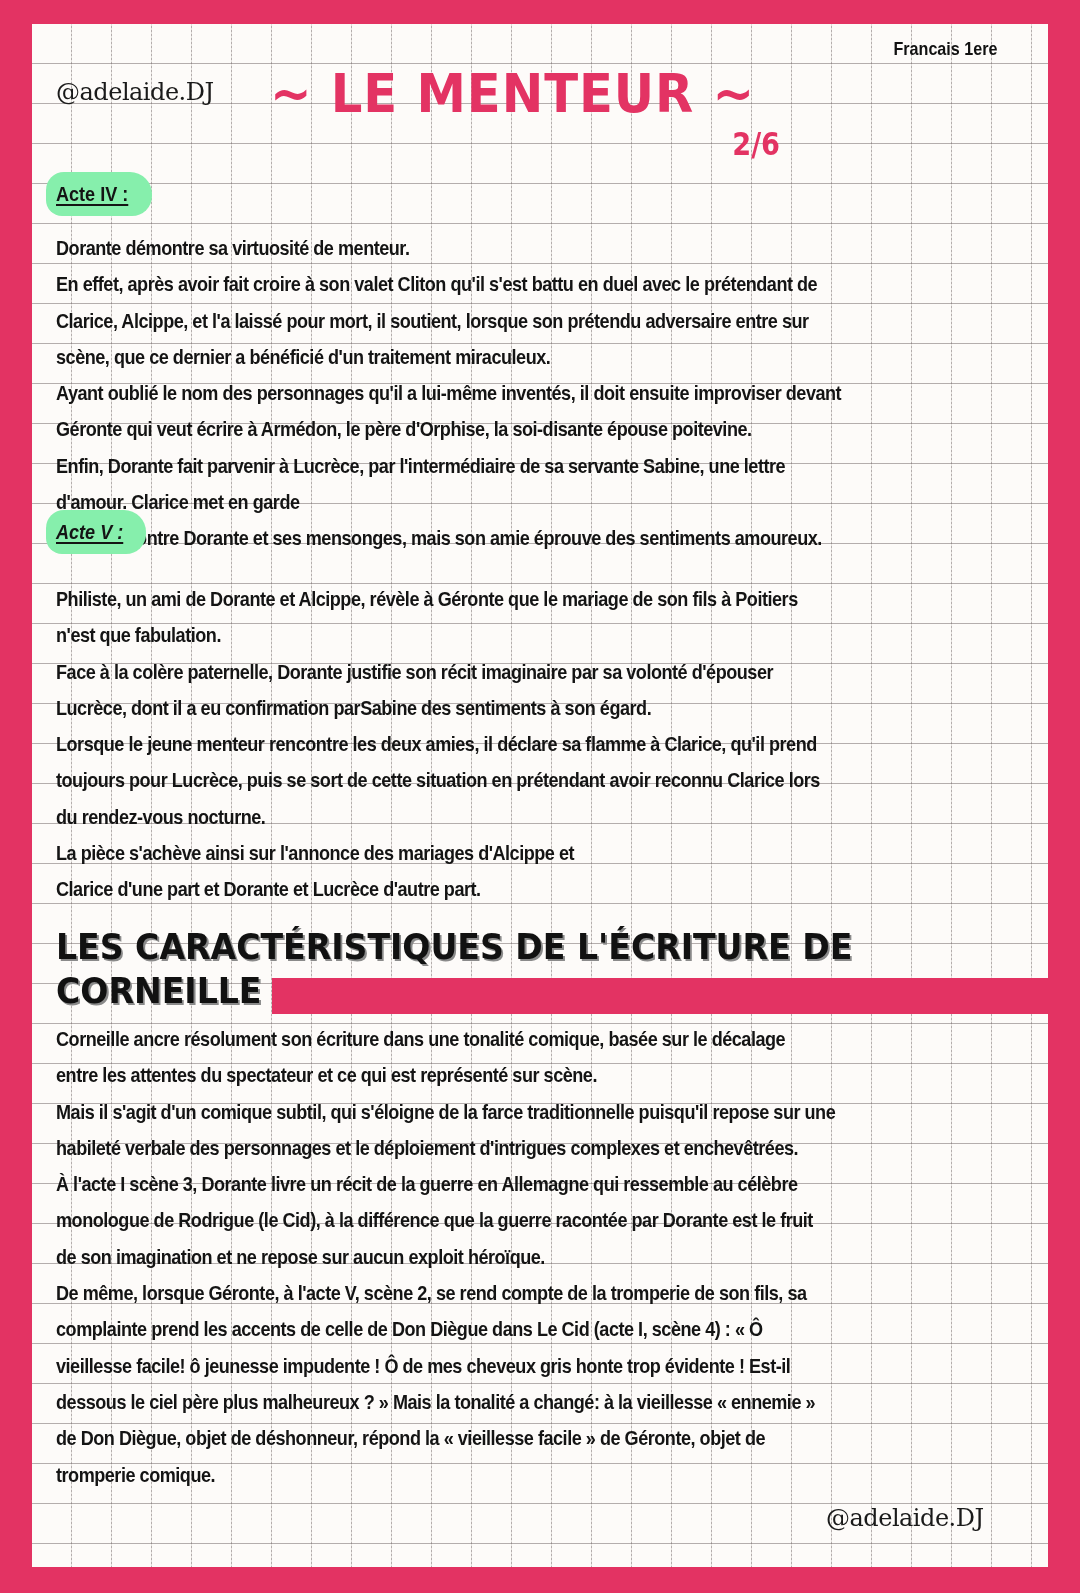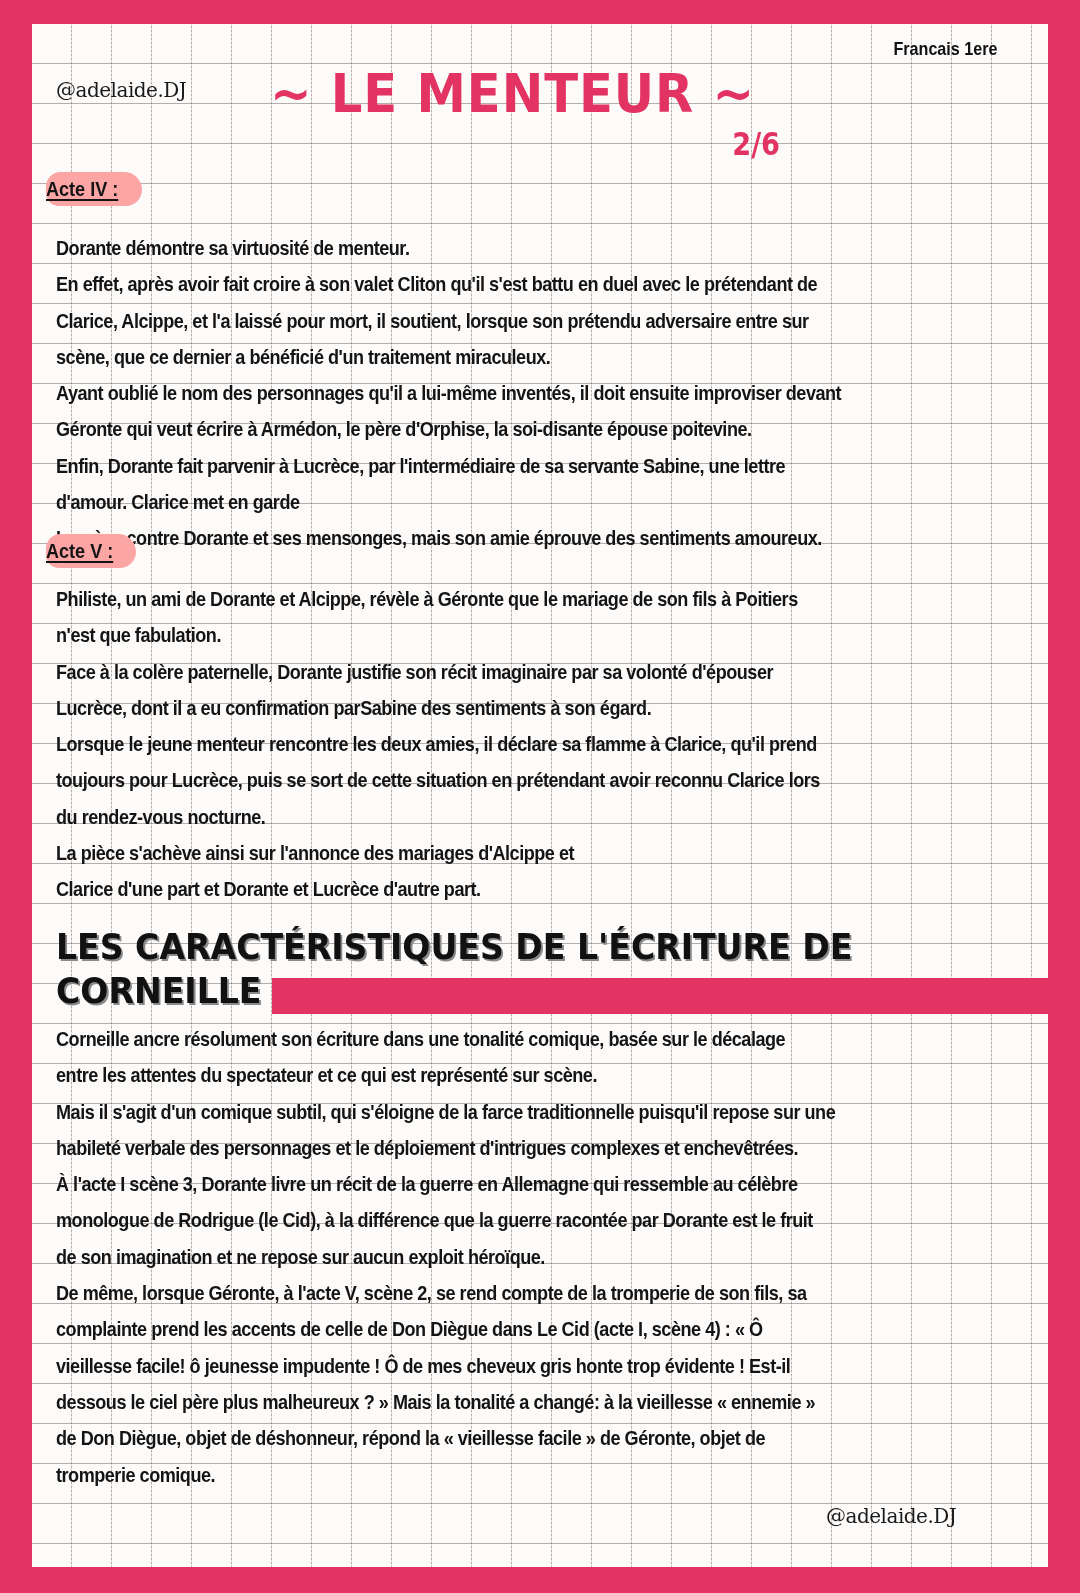--- a/index.html
+++ b/index.html
@@ -16,21 +16,21 @@
       repeating-linear-gradient(to bottom, transparent 0 39px, rgba(120,110,110,0.55) 39px 40px);
     background-position: 0 0, 0 0;
   }
   .paper::after {
     content:""; position:absolute; inset:0;
     background-image:
       repeating-linear-gradient(to bottom, #fdfbf9 0 2px, transparent 2px 4px);
     mix-blend-mode:lighten; pointer-events:none; opacity:0.6;
   }
   .handle {
-    position:absolute; font-family:"DejaVu Serif", serif; font-size:20px;
+    position:absolute; font-family:"DejaVu Serif", serif; font-size:24px;
     color:#1a1a1a; letter-spacing:-0.5px;
   }
   .handle.top { left:56px; top:78px; }
   .handle.bottom { left:826px; top:1504px; }
   .subject {
     position:absolute; right:82px; top:38px;
     font-family:"Liberation Sans", sans-serif; font-weight:bold; font-size:19px;
     color:#111; transform:scaleX(0.85); transform-origin:right center;
   }
   .title {
@@ -47,22 +47,22 @@
   }
   .text {
     position:absolute; left:56px; width:990px;
     font-family:"Liberation Sans", sans-serif; font-weight:bold;
     font-size:21px; line-height:36.3px; color:#141414;
     letter-spacing:-0.55px;
     margin-top:28px;
   }
   .text p { margin:0; white-space:nowrap; transform:scaleX(0.86); transform-origin:left center; }
   .act-label {
-    position:absolute; left:46px; height:34px; padding:0 12px 0 0;
-    background:#fca5a5; border-radius:18px 22px 20px 16px;
+    position:absolute; left:46px; height:44px; padding:0 12px 0 10px;
+    background:#86efac; border-radius:18px 22px 20px 16px;
     display:flex; align-items:center;
   }
   .act-label span {
     font-family:"Liberation Sans", sans-serif; font-weight:bold; font-size:21px;
     color:#141414; text-decoration:underline; text-decoration-thickness:2px;
     text-underline-offset:3px; display:inline-block; transform:scaleX(0.86); transform-origin:left center;
   }
   .section-bar {
     position:absolute; left:272px; top:978px; width:776px; height:36px;
     background:#e33363;
@@ -98,21 +98,21 @@
   <p>En effet, après avoir fait croire à son valet Cliton qu'il s'est battu en duel avec le prétendant de</p>
   <p>Clarice, Alcippe, et l'a laissé pour mort, il soutient, lorsque son prétendu adversaire entre sur</p>
   <p>scène, que ce dernier a bénéficié d'un traitement miraculeux.</p>
   <p>Ayant oublié le nom des personnages qu'il a lui-même inventés, il doit ensuite improviser devant</p>
   <p>Géronte qui veut écrire à Armédon, le père d'Orphise, la soi-disante épouse poitevine.</p>
   <p>Enfin, Dorante fait parvenir à Lucrèce, par l'intermédiaire de sa servante Sabine, une lettre</p>
   <p>d'amour. Clarice met en garde</p>
   <p>Lucrèce contre Dorante et ses mensonges, mais son amie éprouve des sentiments amoureux.</p>
 </div>
 
-<div class="act-label" style="top:534px;">
+<div class="act-label" style="top:510px;font-style:italic;">
   <span>Acte V :</span>
 </div>
 <div class="text" style="top:553px;">
   <p>Philiste, un ami de Dorante et Alcippe, révèle à Géronte que le mariage de son fils à Poitiers</p>
   <p>n'est que fabulation.</p>
   <p>Face à la colère paternelle, Dorante justifie son récit imaginaire par sa volonté d'épouser</p>
   <p>Lucrèce, dont il a eu confirmation parSabine des sentiments à son égard.</p>
   <p>Lorsque le jeune menteur rencontre les deux amies, il déclare sa flamme à Clarice, qu'il prend</p>
   <p>toujours pour Lucrèce, puis se sort de cette situation en prétendant avoir reconnu Clarice lors</p>
   <p>du rendez-vous nocturne.</p>

